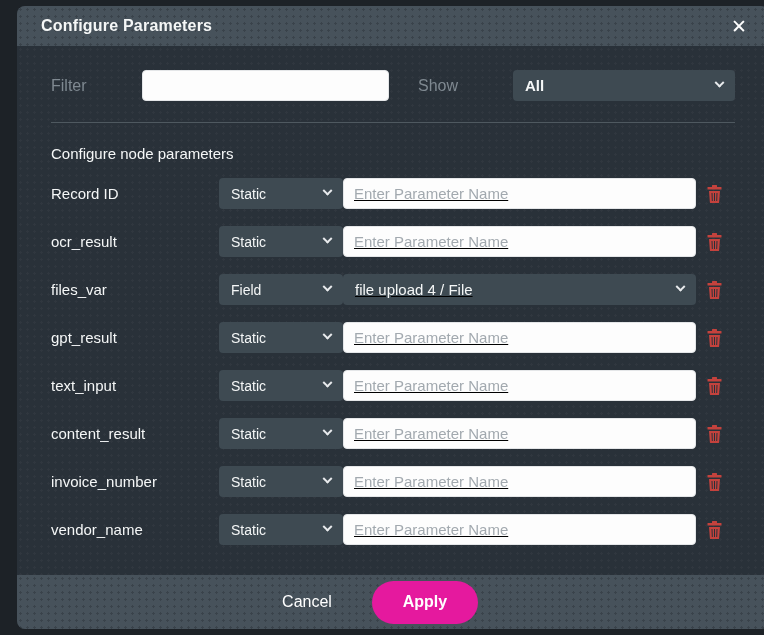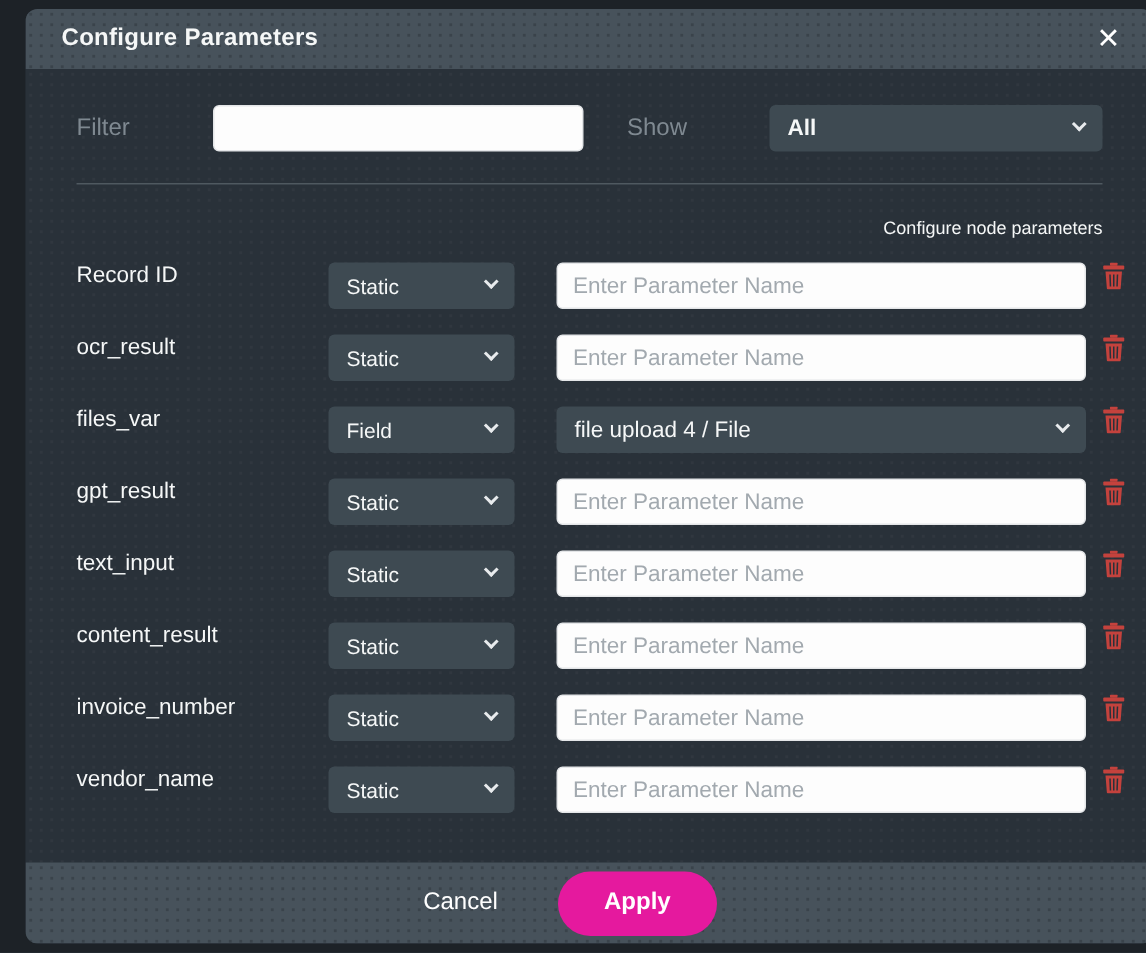--- a/index.html
+++ b/index.html
@@ -102,37 +102,37 @@
     margin-left: 8px;
   }
   .divider {
     margin-top: 21px;
     height: 1px;
     background: #4f5960;
   }
   .section-heading {
     margin-top: 22px;
     color: #f5f7f7;
-    font-size: 12px;
-    text-align: right;
+    font-size: 15px;
   }
   .rows { margin-top: 16px; }
   .param-row {
     display: flex;
+    align-items: center;
     height: 31px;
     margin-bottom: 17px;
   }
   .param-label {
     width: 168px;
     color: #f5f7f7;
     font-size: 15px;
     flex: 0 0 auto;
   }
   .type-select { width: 124px; flex: 0 0 auto; }
-  .value-cell { margin-left: 28px; width: 353px; flex: 0 0 auto; }
+  .value-cell { margin-left: 0; width: 353px; flex: 0 0 auto; text-decoration: underline; }
   .value-input { width: 353px; display: block; }
   .value-select { width: 353px; font-size: 15px; }
   .trash-btn {
     margin-left: 10px;
     width: 16px; height: 18px;
     display: flex;
     align-items: center;
     justify-content: center;
     cursor: pointer;
     flex: 0 0 auto;

